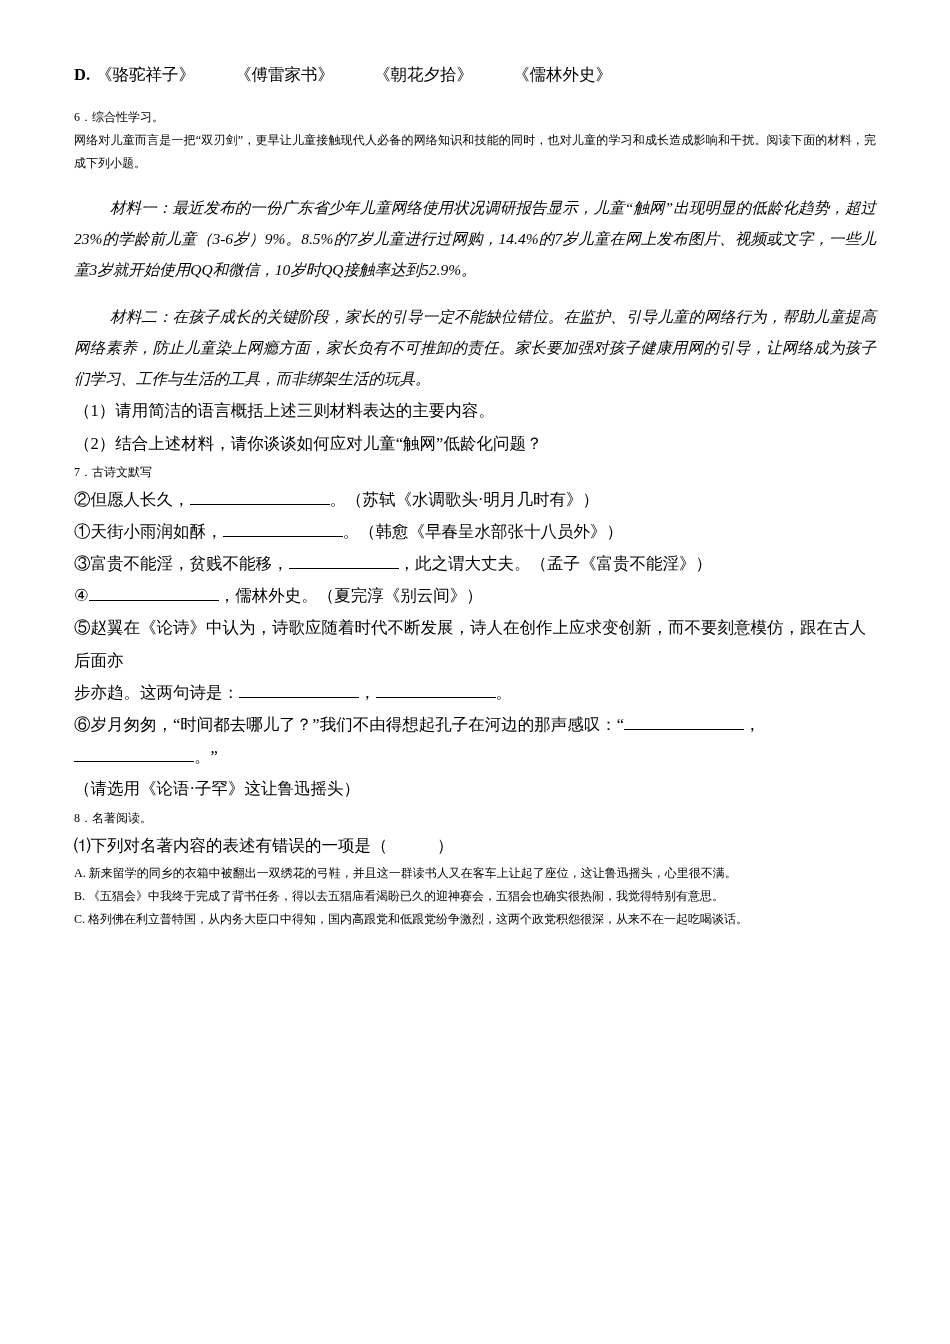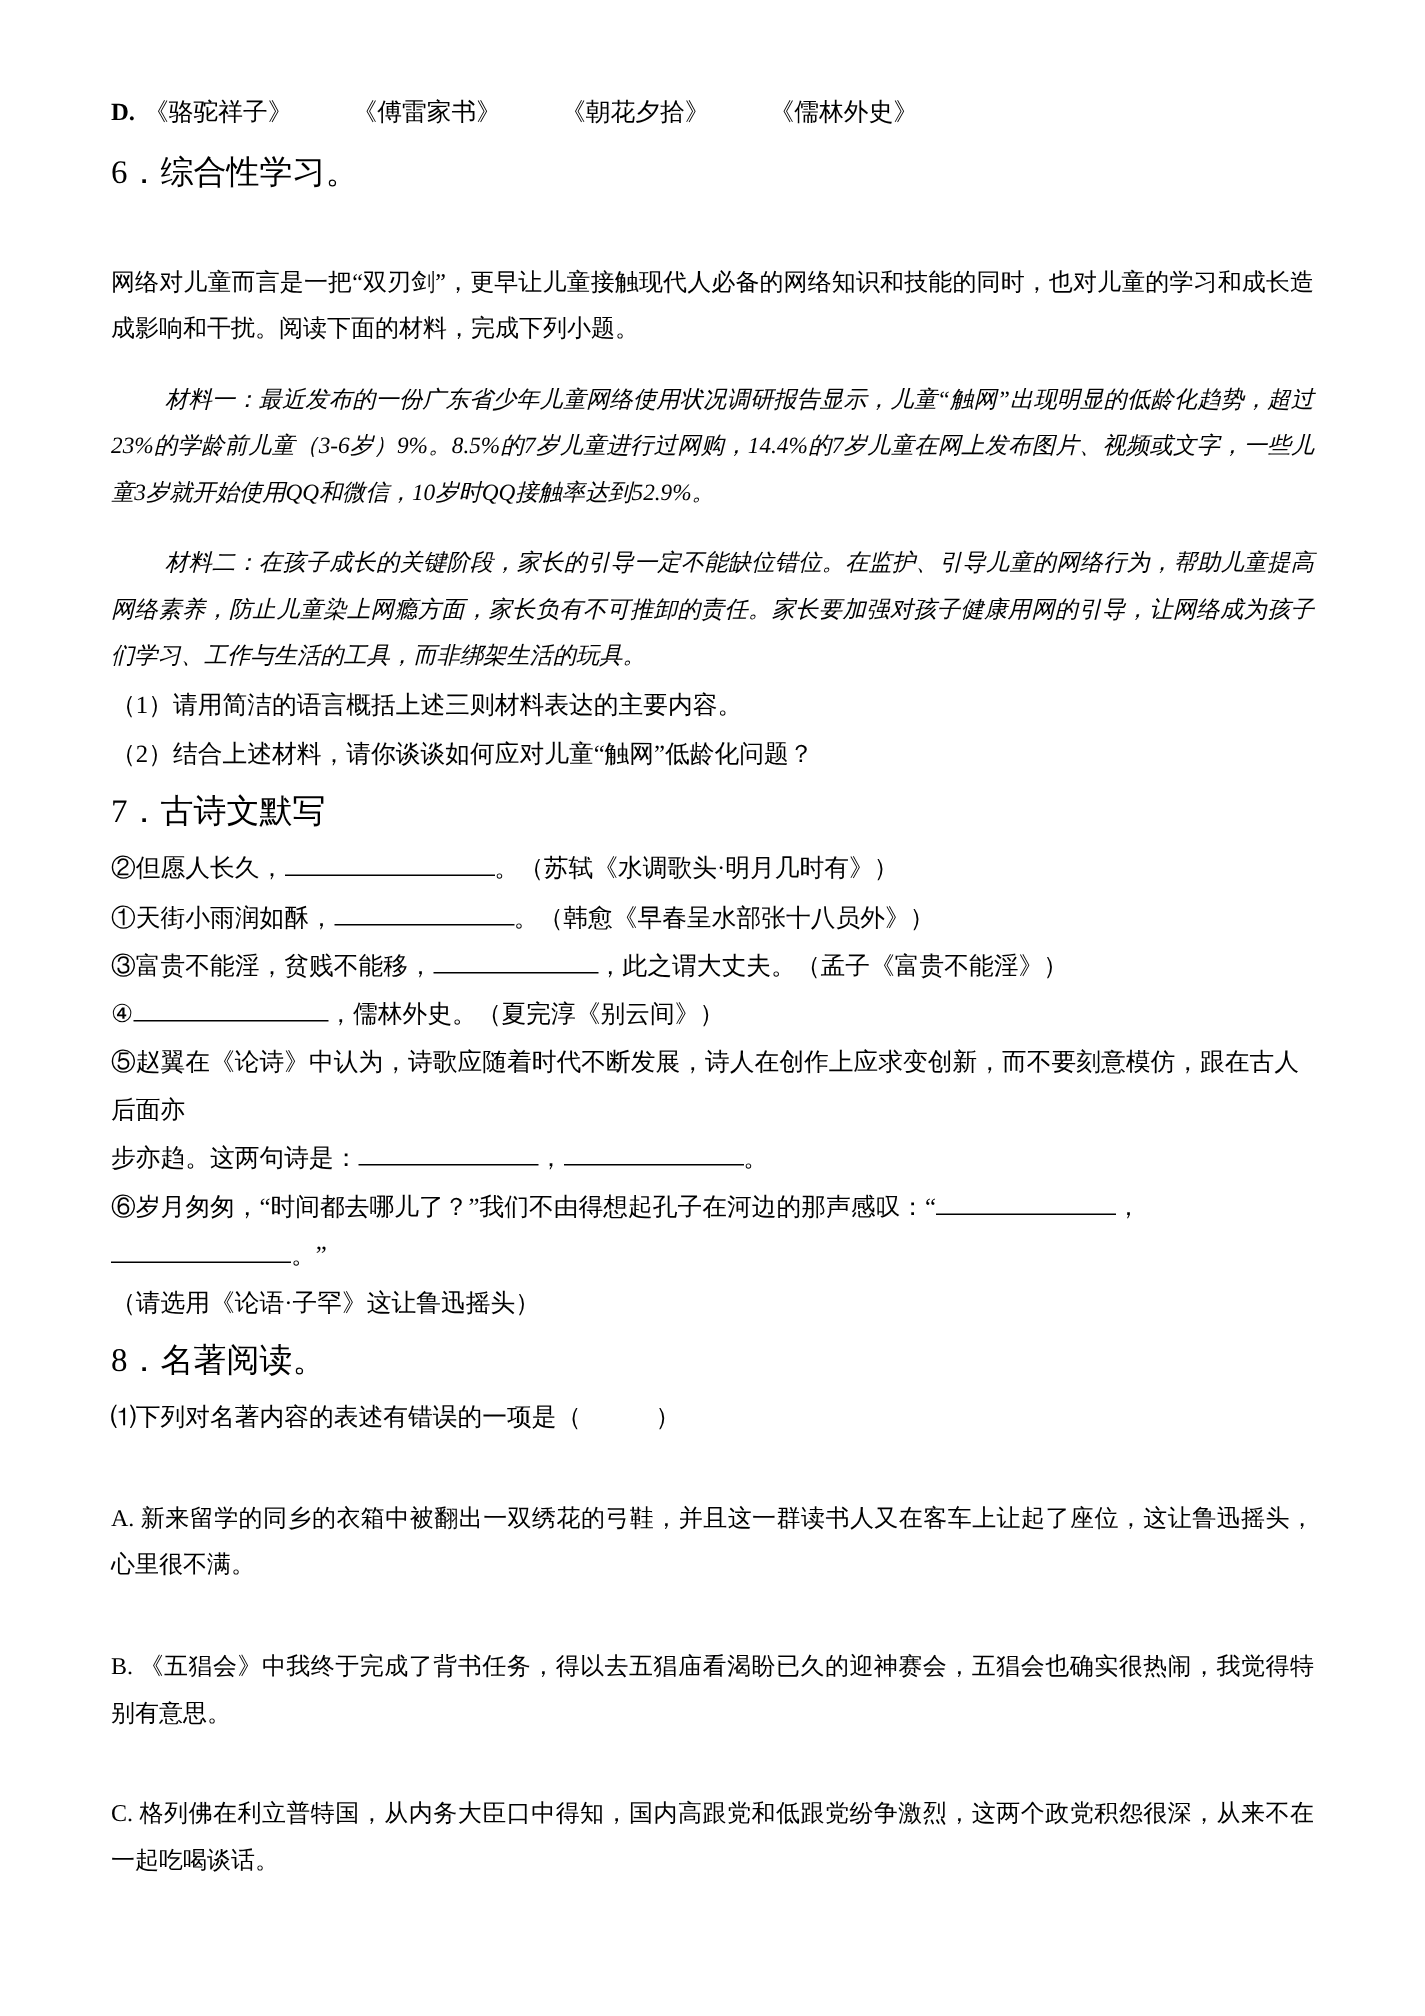--- a/index.html
+++ b/index.html
@@ -21,51 +21,50 @@
     padding: 58px 74px 0 74px;
     overflow: hidden;
   }
   .q-line {
     font-size: 16.5px;
     line-height: 1.95;
   }
   .opt-d {
     font-size: 16.5px;
     line-height: 2.0;
-    margin-bottom: 2px;
+    margin-bottom: 14px;
   }
   .opt-d .lbl {
     font-family: "Liberation Serif", serif;
     font-weight: 700;
     margin-right: 6px;
   }
   .opt-d .book {
     margin-right: 40px;
   }
   .para {
-    font-size: 16px;
+    font-size: 12px;
     line-height: 1.95;
     text-align: justify;
-    margin-top: 36px;
   }
   .mat {
     font-size: 15.5px;
     line-height: 2.0;
     text-align: justify;
     font-family: "Liberation Serif", "DejaVu Serif", serif;
     font-style: italic;
     text-indent: 36px;
     margin-top: 16px;
   }
   .sub {
     font-size: 16.5px;
     line-height: 2.0;
   }
   .hdr {
-    font-size: 22px;
+    font-size: 12px;
     line-height: 2.0;
   }
   .blank {
     display: inline-block;
     border-bottom: 1px solid #000;
     height: 0.95em;
     vertical-align: baseline;
   }
   .b110 { width: 110px; }
   .b120 { width: 120px; }

